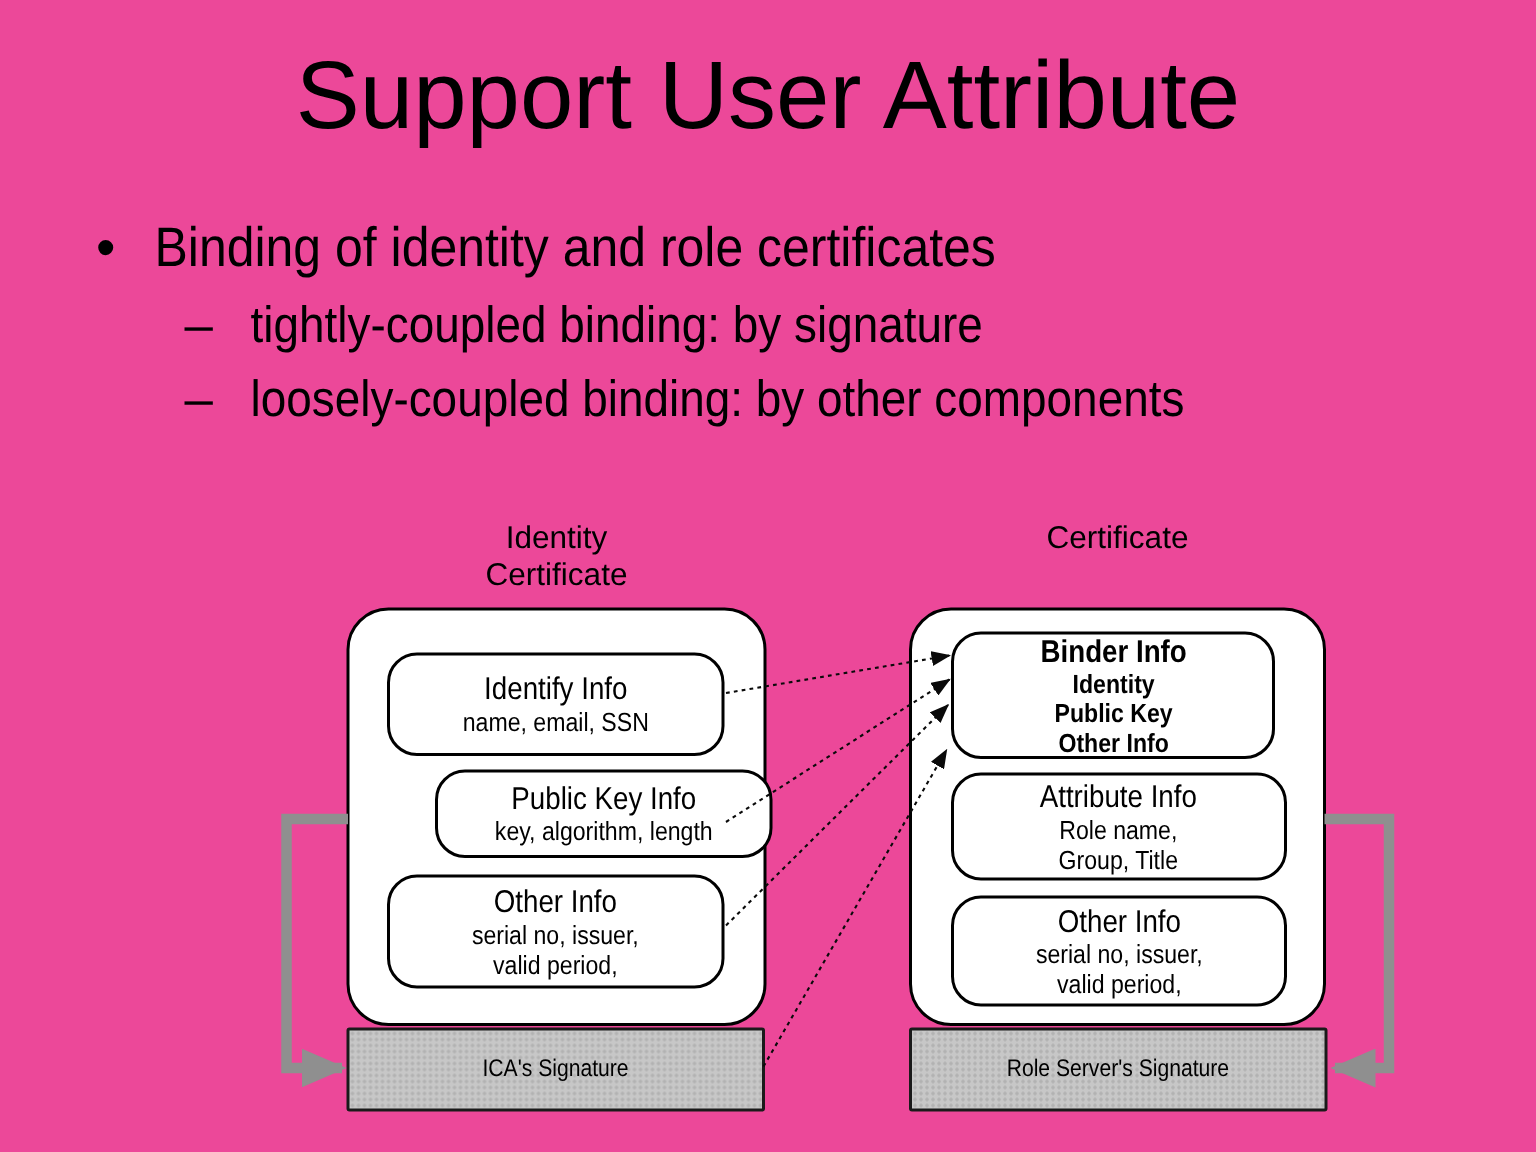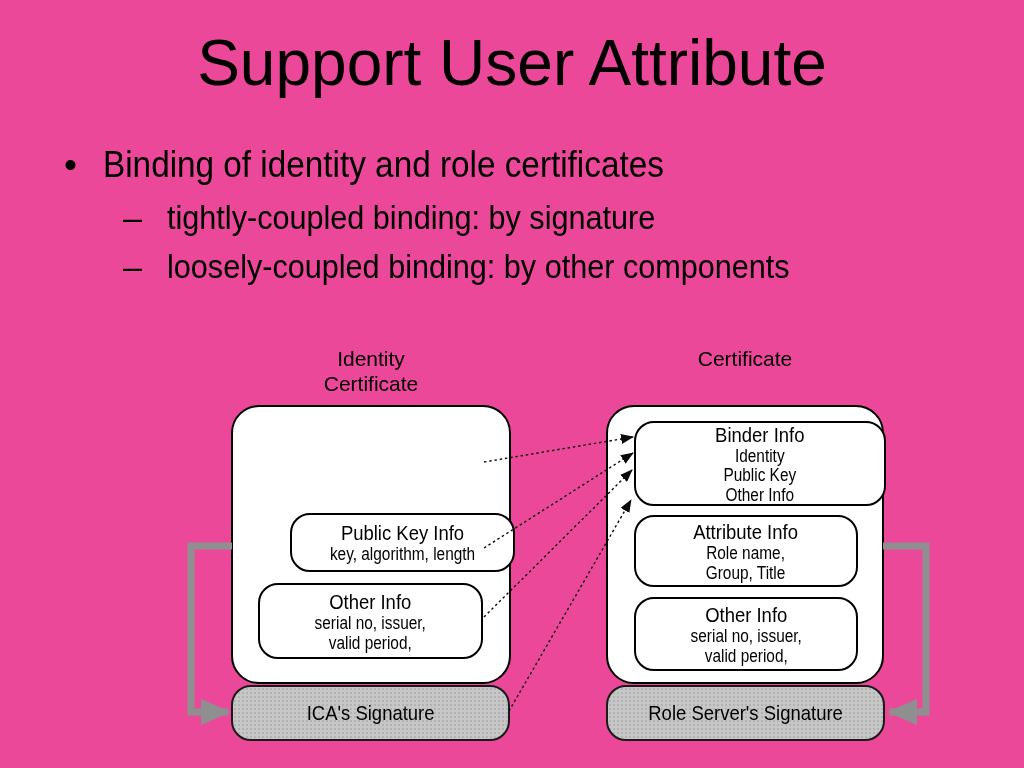--- a/index.html
+++ b/index.html
@@ -29,43 +29,43 @@
   }
   .cert-outer {
     position:absolute; background:#fff; border:2px solid #000; border-radius:28px;
   }
   .info-box {
     position:absolute; background:#fff; border:2px solid #000; border-radius:20px;
     display:flex; flex-direction:column; align-items:center; justify-content:center;
     text-align:center;
   }
   .sig-box {
-    position:absolute; border:2px solid #1a1a1a; border-radius:20px;
+    position:absolute; border:2px solid #1a1a1a; border-radius:2px;
     background-color:#c7c7c7;
     background-image:radial-gradient(circle, #b2b2b2 1px, rgba(0,0,0,0) 1.2px);
     background-size:4px 4px;
     display:flex; align-items:center; justify-content:center;
-    font-size:21px; text-align:center;
+    font-size:16px; text-align:center;
   }
   .info-title { font-size:21px; line-height:25px; }
   .info-sub   { font-size:17.5px; line-height:19.5px; }
   .squeeze { transform:scaleX(0.88); transform-origin:center center; }
 
   
   #identity-label { left:231px; width:280px; top:346px; }
   #identity-outer { left:231px; top:405px; width:280px; height:279px; }
   #identify-box   { left:258px; top:435px; width:225px; height:69px; }
   #pubkey-box     { left:258px; top:513px; width:225px; height:59px;margin-left:32px; }
   #otherL-box     { left:258px; top:583px; width:225px; height:76px; }
   #ica-sig        { left:231px; top:685px; width:279px; height:56px; }
 
   
   #role-label     { left:606px; width:278px; top:346px; }
   #role-outer     { left:606px; top:405px; width:278px; height:279px; }
-  #binder-box     { left:634px; top:421px; width:252px; height:85px; }
+  #binder-box     { left:634px; top:421px; width:216px; height:85px;font-weight:bold; }
   #attribute-box  { left:634px; top:515px; width:224px; height:72px; }
   #otherR-box     { left:634px; top:597px; width:224px; height:74px; }
   #role-sig       { left:606px; top:685px; width:279px; height:56px; }
 
   #connector-layer {
     position:absolute; left:0; top:0; width:1024px; height:768px;
     pointer-events:none;
   }
 </style>
 </head>
@@ -87,20 +87,26 @@
     <span class="dash-marker">–</span>
     <span class="bullet-text-sub">loosely-coupled binding: by other components</span>
   </div>
 
   <div id="identity-label" class="cert-label">
     <div>Identity</div>
     <div>Certificate</div>
   </div>
   <div id="identity-outer" class="cert-outer"></div>
 
+  <div id="identify-box" class="info-box">
+    <div class="squeeze">
+      <div class="info-title">Identify Info</div>
+      <div class="info-sub">name, email, SSN</div>
+    </div>
+  </div>
 
   <div id="pubkey-box" class="info-box">
     <div class="squeeze">
       <div class="info-title">Public Key Info</div>
       <div class="info-sub">key, algorithm, length</div>
     </div>
   </div>
 
   <div id="otherL-box" class="info-box">
     <div class="squeeze">

